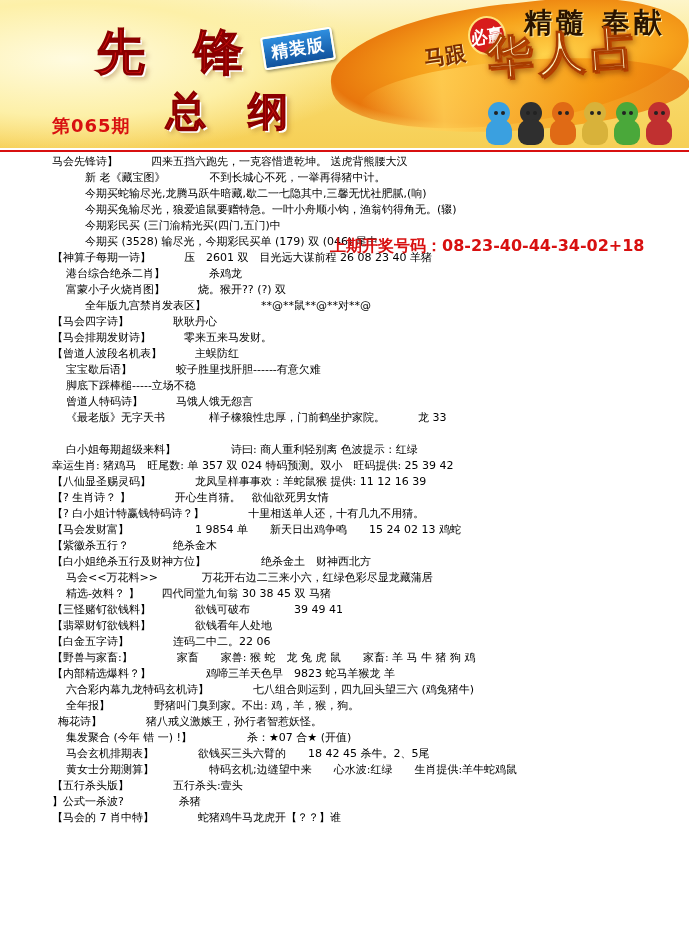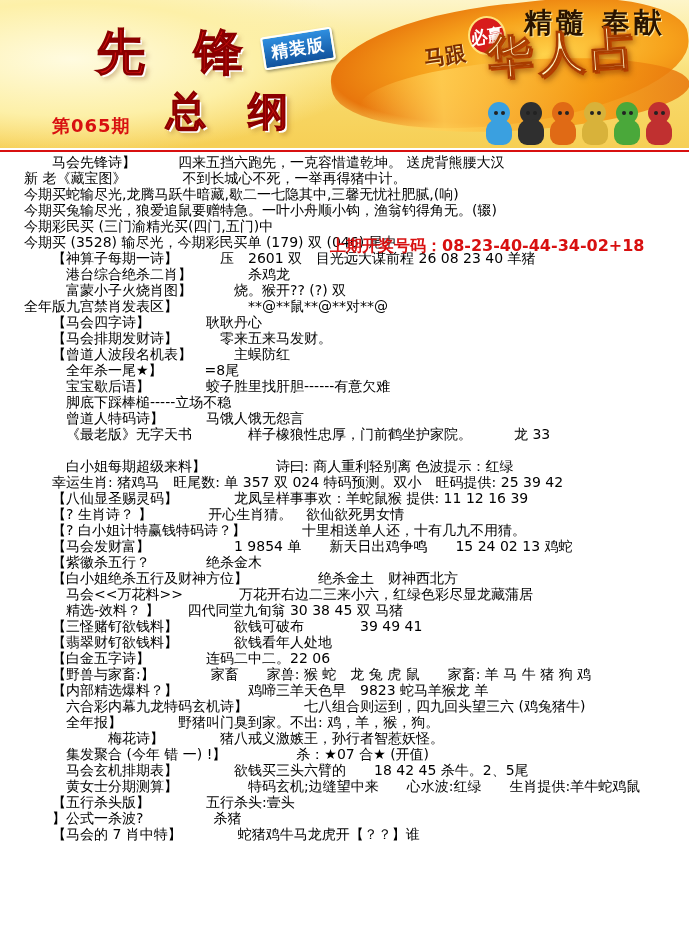--- a/index.html
+++ b/index.html
@@ -114,27 +114,27 @@
   .rule{
     position:absolute;left:0;top:150px;width:689px;height:2px;background:#d81010;
   }
   
   .content{
     position:absolute;left:0;top:154px;width:689px;
     padding:0;
   }
   .line{
     height:16px;line-height:16px;white-space:nowrap;
-    font-size:14px;
+    font-size:11px;
     color:#000;
   }
   .ind0{padding-left:52px}
-  .ind1{padding-left:24px}
+  .ind1{padding-left:85px}
   .ind2{padding-left:66px}
-  .ind3{padding-left:108px}
+  .ind3{padding-left:58px}
   .award{
     position:absolute;left:330px;top:236px;
     font-size:16px;font-weight:bold;color:#d81010;
     white-space:nowrap;
   }
 </style>
 </head>
 <body>
 
 <div class="banner">
@@ -201,21 +201,20 @@
     <div class="line ind1">今期买兔输尽光，狼爱追鼠要赠特急。一叶小舟顺小钩，渔翁钓得角无。(辍)</div>
     <div class="line ind1">今期彩民买 (三门渝精光买(四门,五门)中</div>
     <div class="line ind1">今期买 (3528) 输尽光，今期彩民买单 (179) 双 (046) 尾中</div>
     <div class="line ind0">【神算子每期一诗】　　　压　2601 双　目光远大谋前程 26 08 23 40 羊猪</div>
     <div class="line ind2">港台综合绝杀二肖】　　　　杀鸡龙</div>
     <div class="line ind2">富蒙小子火烧肖图】　　　烧。猴开?? (?) 双</div>
     <div class="line ind1">全年版九宫禁肖发表区】　　　　　**@**鼠**@**对**@</div>
     <div class="line ind0">【马会四字诗】　　　　耿耿丹心</div>
     <div class="line ind0">【马会排期发财诗】　　　零来五来马发财。</div>
     <div class="line ind0">【曾道人波段名机表】　　　主蜈防红</div>
-    <div class="line ind2">全年杀一尾★】　　　=8尾</div>
     <div class="line ind2">宝宝歇后语】　　　　蛟子胜里找肝胆------有意欠难</div>
     <div class="line ind2">脚底下踩棒槌-----立场不稳</div>
     <div class="line ind2">曾道人特码诗】　　　马饿人饿无怨言</div>
     <div class="line ind2">《最老版》无字天书　　　　样子橡狼性忠厚，门前鹤坐护家院。　　　龙 33</div>
     <div class="line ind0"> </div>
     <div class="line ind2">白小姐每期超级来料】　　　　　诗曰: 商人重利轻别离 色波提示：红绿</div>
     <div class="line ind0">幸运生肖: 猪鸡马　旺尾数: 单 357 双 024 特码预测。双小　旺码提供: 25 39 42</div>
     <div class="line ind0">【八仙显圣赐灵码】　　　　龙凤呈样事事欢：羊蛇鼠猴 提供: 11 12 16 39</div>
     <div class="line ind0">【? 生肖诗？ 】　　　　开心生肖猜。　欲仙欲死男女情</div>
     <div class="line ind0">【? 白小姐计特赢钱特码诗？】　　　　十里相送单人还，十有几九不用猜。</div>

